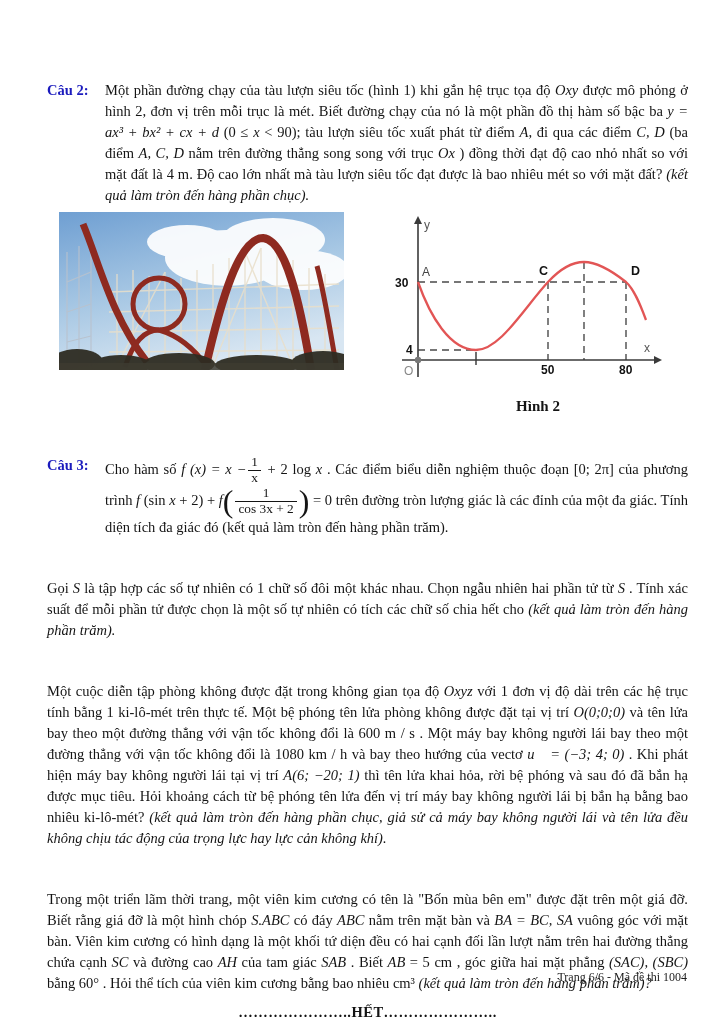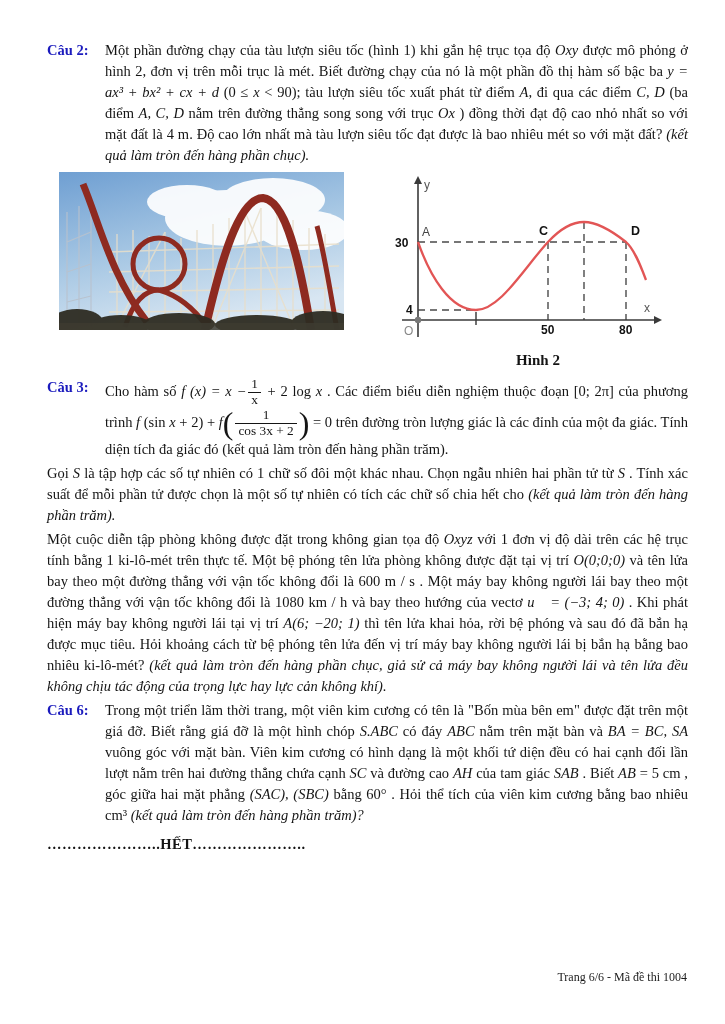--- a/index.html
+++ b/index.html
@@ -2,35 +2,35 @@
 <html><head>
 <meta charset="utf-8">
 <style>
   html,body{margin:0;padding:0;}
   body{
     width:725px;height:1024px;position:relative;overflow:hidden;
     background:#ffffff;color:#141414;
     font-family:"Liberation Serif", serif;font-size:14.5px;
   }
   .page{position:absolute;inset:0;padding:40px 37px 0 47px;box-sizing:border-box;}
-  .question{display:flex;margin-bottom:3px;}
+  .question{display:flex;margin-bottom:3px;margin-top:40px;}
   .qlabel{flex:0 0 58px;color:#1b1bbd;font-weight:bold;line-height:21px;}
   .qtext{flex:1;text-align:justify;line-height:21px;}
   .m{font-style:italic;}
   .i{font-style:italic;}
   .bp{font-size:220%;font-weight:300;vertical-align:middle;line-height:0;position:relative;top:1px;}
   .frac{display:inline-flex;flex-direction:column;vertical-align:middle;text-align:center;
         line-height:1.12;font-size:0.92em;margin:0 2px;}
   .frac .num{border-bottom:1px solid #141414;padding:0 3px;display:block;}
   .frac .den{padding:0 3px;display:block;}
   .figures{display:flex;justify-content:space-between;align-items:flex-start;margin:6px 0 8px 12px;}
   figure{margin:0;text-align:center;}
   figcaption{font-weight:bold;font-size:15px;margin-top:6px;}
-  .fig2 figcaption{margin-top:4px;}
-  .end-line{font-weight:bold;margin-top:10px;letter-spacing:0.5px;}
+  .fig2 figcaption{margin-top:10px;}
+  .end-line{text-align:center;font-weight:bold;margin-top:10px;letter-spacing:0.5px;}
   .footer{position:absolute;top:970px;right:38px;font-size:12px;color:#1b1b1b;}
   svg text{font-family:"Liberation Sans", sans-serif;}
 </style>
 </head>
 <body>
 
 <div class="page">
 
   <div class="question">
     <div class="qlabel">Câu 2:</div>
@@ -152,21 +152,20 @@
 
   <div class="question">
     <div class="qtext"><span>Gọi </span><span class="m">S</span><span> là tập hợp các số tự nhiên có 1 chữ số đôi một khác nhau. Chọn ngẫu nhiên hai phần tử từ </span><span class="m">S</span><span> . Tính xác suất để mỗi phần tử được chọn là một số tự nhiên có tích các chữ số chia hết cho </span><span class="i">(kết quả làm tròn đến hàng phần trăm).</span></div>
   </div>
 
   <div class="question">
     <div class="qtext"><span>Một cuộc diễn tập phòng không được đặt trong không gian tọa độ </span><span class="m">Oxyz</span><span> với 1 đơn vị độ dài trên các hệ trục tính bằng 1 ki-lô-mét trên thực tế. Một bệ phóng tên lửa phòng không được đặt tại vị trí </span><span class="m">O(0;0;0)</span><span> và tên lửa bay theo một đường thẳng với vận tốc không đổi là 600 m / s . Một máy bay không người lái bay theo một đường thẳng với vận tốc không đổi là 1080 km / h và bay theo hướng của vectơ </span><span class="m">u⃗ = (−3; 4; 0)</span><span> . Khi phát hiện máy bay không người lái tại vị trí </span><span class="m">A(6; −20; 1)</span><span> thì tên lửa khai hỏa, rời bệ phóng và sau đó đã bắn hạ được mục tiêu. Hỏi khoảng cách từ bệ phóng tên lửa đến vị trí máy bay không người lái bị bắn hạ bằng bao nhiêu ki-lô-mét? </span><span class="i">(kết quả làm tròn đến hàng phần chục, giả sử cả máy bay không người lái và tên lửa đều không chịu tác động của trọng lực hay lực cản không khí).</span></div>
   </div>
 
   <div class="question">
-    <div class="qlabel">Câu 6:</div>
     <div class="qtext"><span>Trong một triển lãm thời trang, một viên kim cương có tên là "Bốn mùa bên em" được đặt trên một giá đỡ. Biết rằng giá đỡ là một hình chóp </span><span class="m">S.ABC</span><span> có đáy </span><span class="m">ABC</span><span> nằm trên mặt bàn và </span><span class="m">BA = BC, SA</span><span> vuông góc với mặt bàn. Viên kim cương có hình dạng là một khối tứ diện đều có hai cạnh đối lần lượt nằm trên hai đường thẳng chứa cạnh </span><span class="m">SC</span><span> và đường cao </span><span class="m">AH</span><span> của tam giác </span><span class="m">SAB</span><span> . Biết </span><span class="m">AB</span><span> = 5 cm , góc giữa hai mặt phẳng </span><span class="m">(SAC), (SBC)</span><span> bằng 60° . Hỏi thể tích của viên kim cương bằng bao nhiêu cm³ </span><span class="i">(kết quả làm tròn đến hàng phần trăm)?</span></div>
   </div>
 
   <div class="end-line">…………………..HẾT…………………..</div>
 
   <div class="footer">Trang 6/6 - Mã đề thi 1004</div>
 
 </div>
 
 </body></html>

